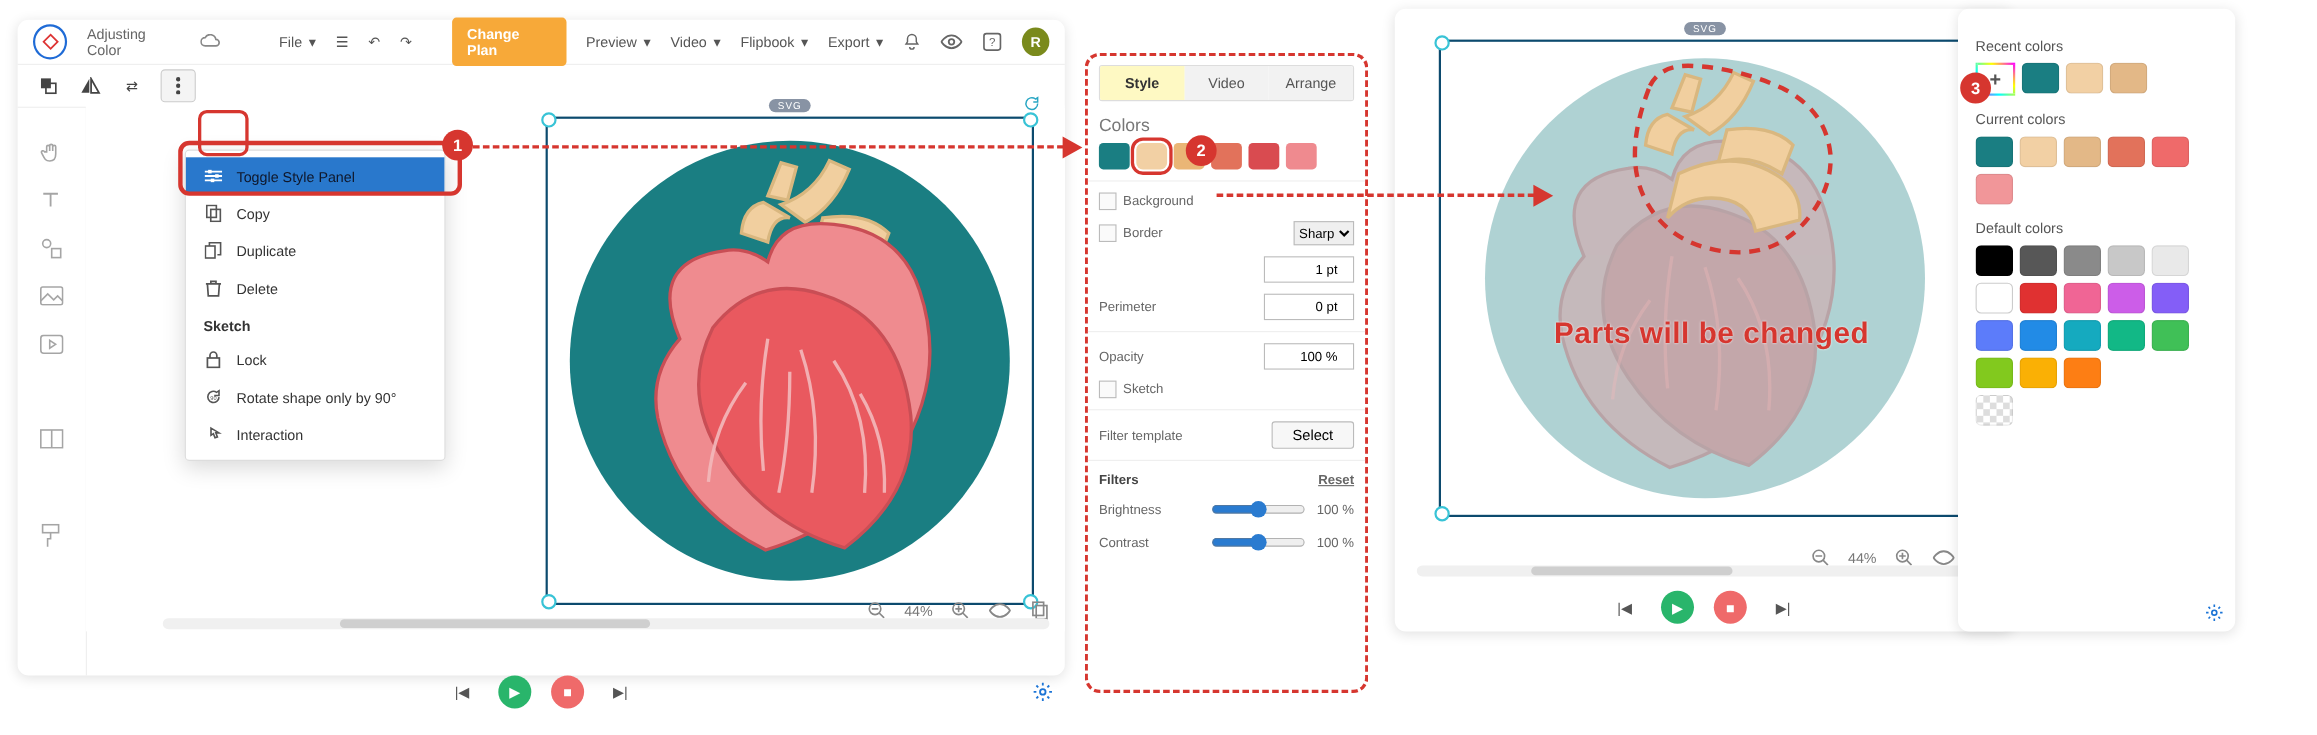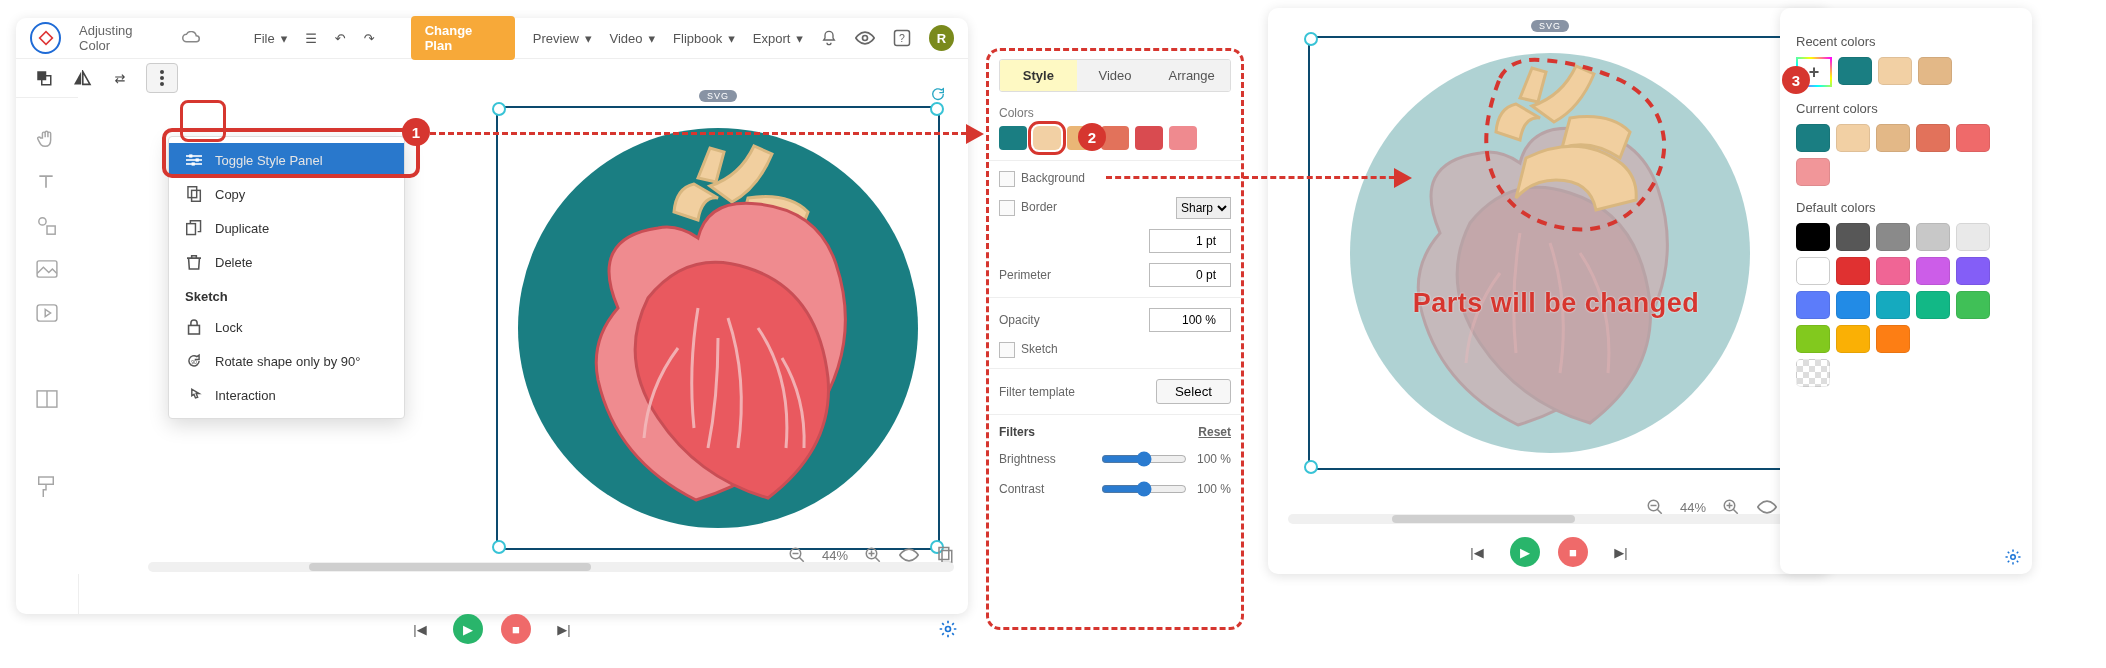--- a/index.html
+++ b/index.html
@@ -47,21 +47,21 @@
 
   #canvasA{position:absolute;left:62px;top:78px;right:0;bottom:40px;background:#fff;}
   .selbox{position:absolute;border:2px solid #0c4a6e;}
   .selbox .h{position:absolute;width:10px;height:10px;border:2px solid #38c3d6;background:#fff;border-radius:50%;}
   .selbox .rot{position:absolute;width:16px;height:16px;right:-8px;top:-22px;}
   .svgbadge{position:absolute;left:50%;transform:translateX(-50%);top:-18px;background:#8893a4;color:#fff;font-size:9px;padding:1px 8px;border-radius:8px;letter-spacing:1px;}
 
   
   #ctx{position:absolute;left:152px;top:118px;width:235px;background:#fff;border:1px solid #ddd;border-radius:4px;box-shadow:0 6px 20px rgba(0,0,0,.15);padding:6px 0;z-index:30;}
   #ctx .row{display:flex;align-items:center;gap:12px;padding:8px 16px;color:#333;cursor:pointer;}
-  #ctx .sel{background:var(--blue);color:#e5e5e5;padding-left:16px;}
+  #ctx .sel{background:var(--blue);color:#0f172a;padding-left:16px;}
   #ctx .hdr{padding:10px 16px 6px;font-weight:bold;color:#333;}
   #ctx .mi{width:18px;height:18px;display:flex;align-items:center;justify-content:center;color:#585858;}
   #ctx .sel .mi{color:#fff;}
   #ctxOutline{position:absolute;left:146px;top:110px;width:250px;height:42px;border:4px solid #d6362f;border-radius:10px;z-index:31;pointer-events:none;}
   #moreOutline{position:absolute;left:164px;top:82px;width:40px;height:36px;border:3px solid #d6362f;border-radius:8px;z-index:31;pointer-events:none;}
 
   
   .zoomgrp{position:absolute;right:12px;bottom:8px;display:flex;align-items:center;gap:14px;color:#777;}
   .zoomgrp .b{width:22px;height:22px;display:flex;align-items:center;justify-content:center;}
 
@@ -71,21 +71,21 @@
   .pbtn.green{background:#29b56b;color:#fff;}
   .pbtn.red{background:#ef6a6a;color:#fff;}
   .gear{position:absolute;right:10px;color:#1b74d6;}
 
   
   #stylePanel{position:absolute;left:986px;top:48px;width:258px;height:582px;border:3px dashed #d6362f;border-radius:14px;background:#fff;padding:8px 10px 0;box-sizing:border-box;z-index:5;}
   .tabs{display:flex;border:1px solid #ddd;border-radius:3px;overflow:hidden;}
   .tab{flex:1;text-align:center;padding:8px 0;color:#555;background:#f2f2f2;cursor:pointer;}
   .tab.active{background:#fef9c3;font-weight:600;color:#333;}
   .sect{margin-top:14px;}
-  .sect .lbl{color:#777;font-size:12px;margin-bottom:6px;}
+  .sect .lbl{color:#777;font-size:16px;margin-bottom:6px;}
   .swrow{display:flex;gap:6px;}
   .sw{width:28px;height:24px;border-radius:4px;}
   .swSel{outline:3px solid #d6362f;outline-offset:2px;border-radius:6px;}
   .chk{width:14px;height:14px;border:1px solid #bbb;background:#fafafa;margin-right:6px;display:inline-block;vertical-align:middle;}
   .frow{display:flex;align-items:center;justify-content:space-between;margin:10px 0;color:#666;font-size:12px;}
   .frow input[type=text]{width:64px;height:20px;border:1px solid #bbb;text-align:right;padding-right:14px;font-size:12px;}
   .frow select{height:22px;border:1px solid #bbb;font-size:12px;}
   .selBtn{border:1px solid #bbb;background:#f7f7f7;padding:4px 18px;border-radius:3px;}
   .rng{width:86px;accent-color:#2a7bd0;}
   .hr{height:1px;background:#eee;margin:10px -10px;}

